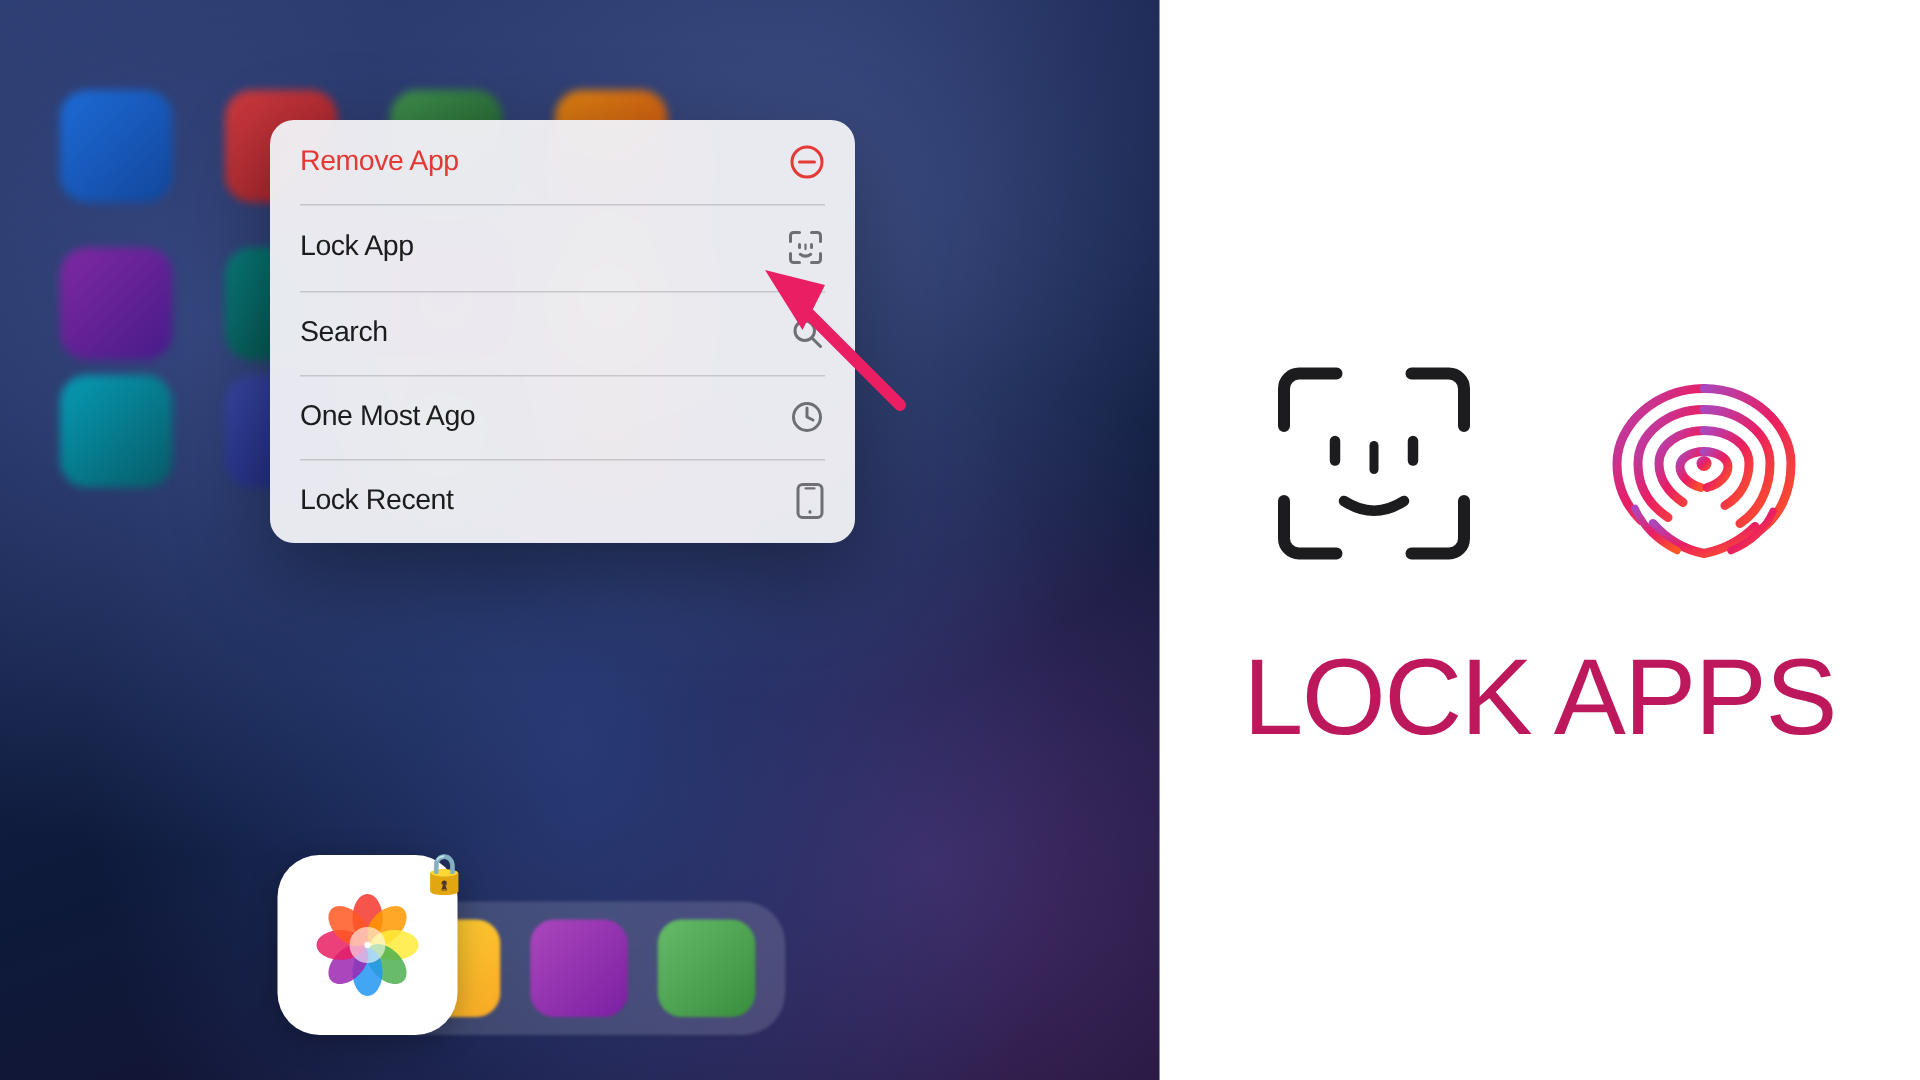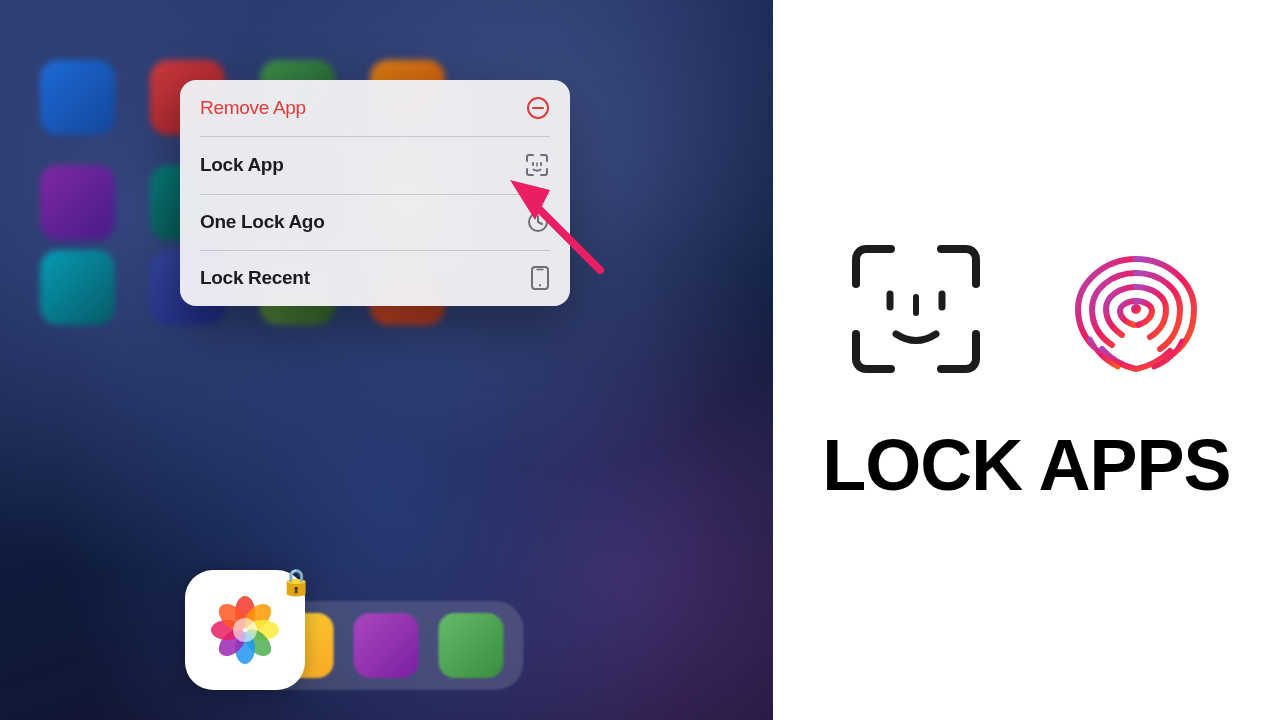--- a/index.html
+++ b/index.html
@@ -128,21 +128,21 @@
       position: absolute;
       bottom: 0;
       left: 20px;
       right: 20px;
       height: 0.5px;
       background: rgba(0,0,0,0.15);
     }
 
     .menu-item-text {
       font-size: 19px;
-      font-weight: 700;
+      font-weight: 400;
       color: #1c1c1e;
       letter-spacing: -0.3px;
     }
 
     .menu-item-text.red {
       color: #e53935;
       font-weight: 400;
     }
 
     .menu-item-icon {
@@ -229,22 +229,22 @@
     .fingerprint-container {
       width: 180px;
       height: 180px;
       display: flex;
       align-items: center;
       justify-content: center;
     }
 
     .lock-apps-text {
       font-size: 72px;
-      font-weight: 700;
-      color: #000000;
+      font-weight: 400;
+      color: #be185d;
       letter-spacing: -1px;
       text-align: center;
       line-height: 1;
     }
 
     
     svg {
       display: block;
     }
   </style>
@@ -297,23 +297,32 @@
           <line x1="9" y1="11" x2="9" y2="13" stroke="#3c3c43" stroke-width="2" stroke-linecap="round"></line>
           <line x1="17" y1="11" x2="17" y2="13" stroke="#3c3c43" stroke-width="2" stroke-linecap="round"></line>
 
           <path d="M13 11v3" stroke="#3c3c43" stroke-width="1.5" stroke-linecap="round"></path>
 
           <path d="M9.5 17.5 Q13 20 16.5 17.5" stroke="#3c3c43" stroke-width="2" stroke-linecap="round" fill="none"></path>
         </svg>
       </span>
     </div>
 
-
     <div class="menu-item">
-      <span class="menu-item-text">One Lock Ago</span>
+      <span class="menu-item-text">Search</span>
+      <span class="menu-item-icon">
+        <svg width="24" height="24" viewBox="0 0 24 24" fill="none">
+          <circle cx="10.5" cy="10.5" r="6.5" stroke="#3c3c43" stroke-width="2"></circle>
+          <line x1="15.5" y1="15.5" x2="21" y2="21" stroke="#3c3c43" stroke-width="2" stroke-linecap="round"></line>
+        </svg>
+      </span>
+    </div>
+
+    <div class="menu-item">
+      <span class="menu-item-text">One Most Ago</span>
       <span class="menu-item-icon">
         <svg width="24" height="24" viewBox="0 0 24 24" fill="none">
           <circle cx="12" cy="12" r="9" stroke="#3c3c43" stroke-width="2"></circle>
           <polyline points="12,6 12,12 16,14" stroke="#3c3c43" stroke-width="2" stroke-linecap="round" stroke-linejoin="round"></polyline>
         </svg>
       </span>
     </div>
 
 
     <div class="menu-item">

